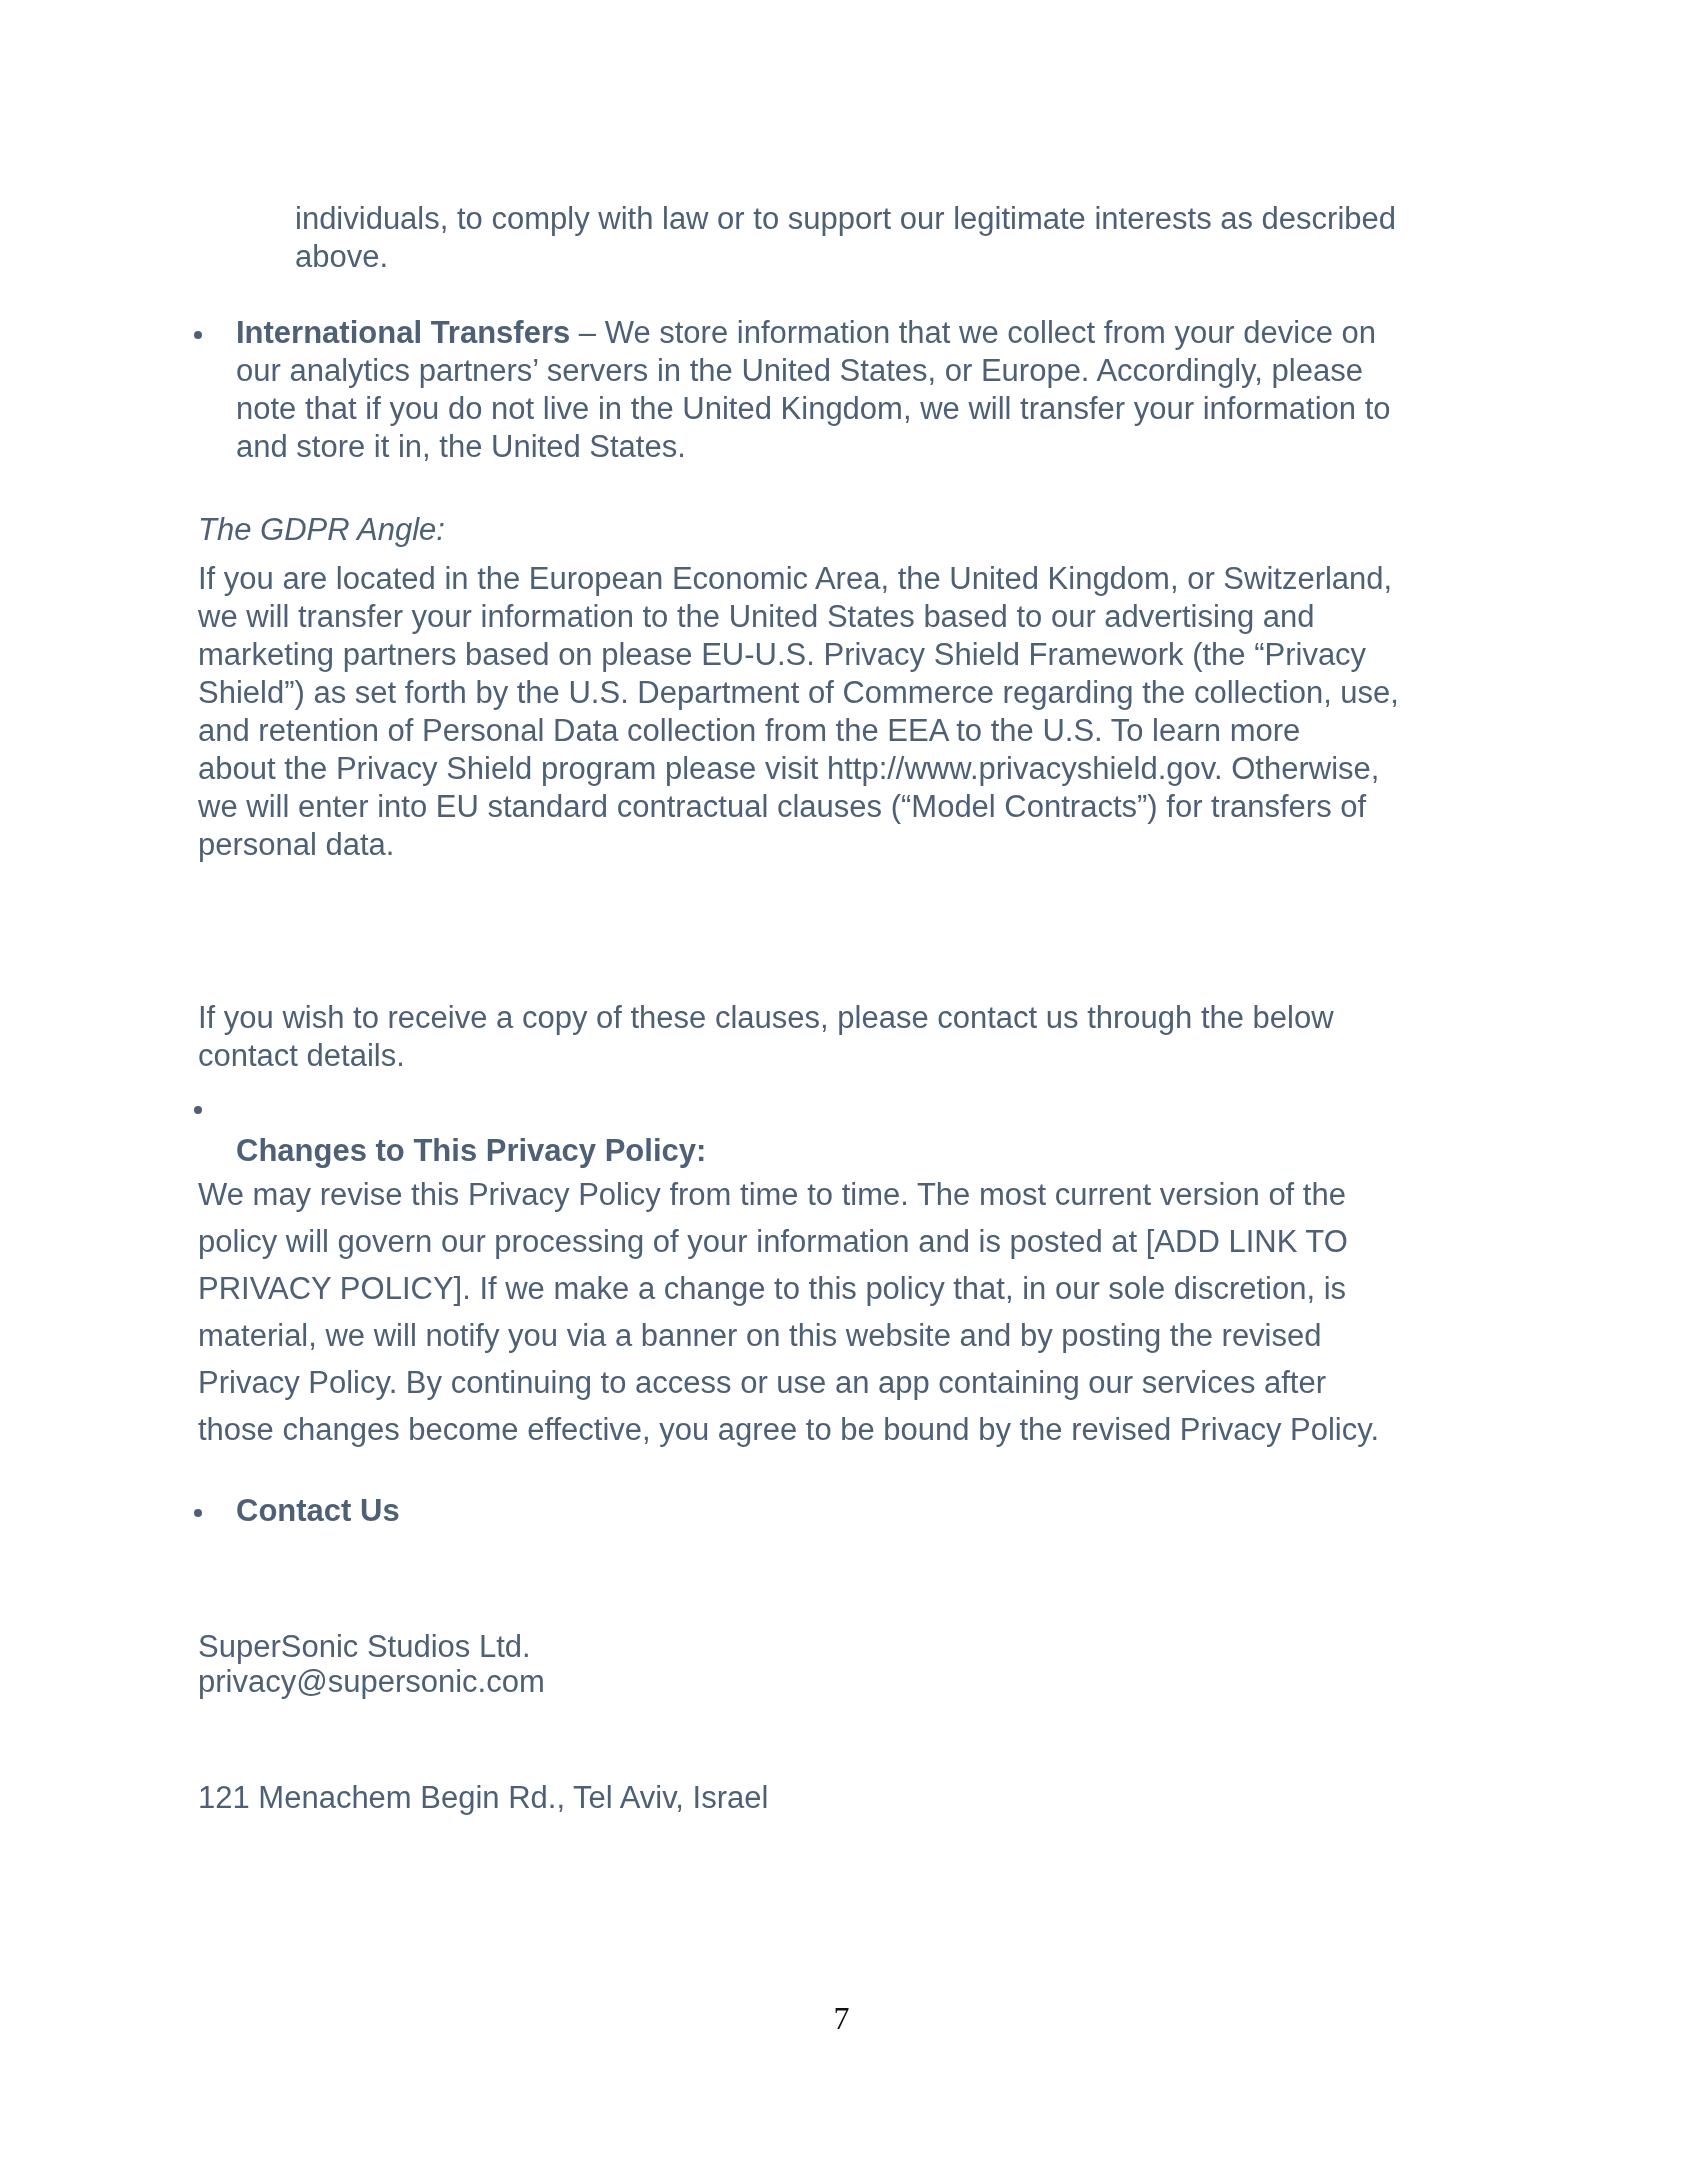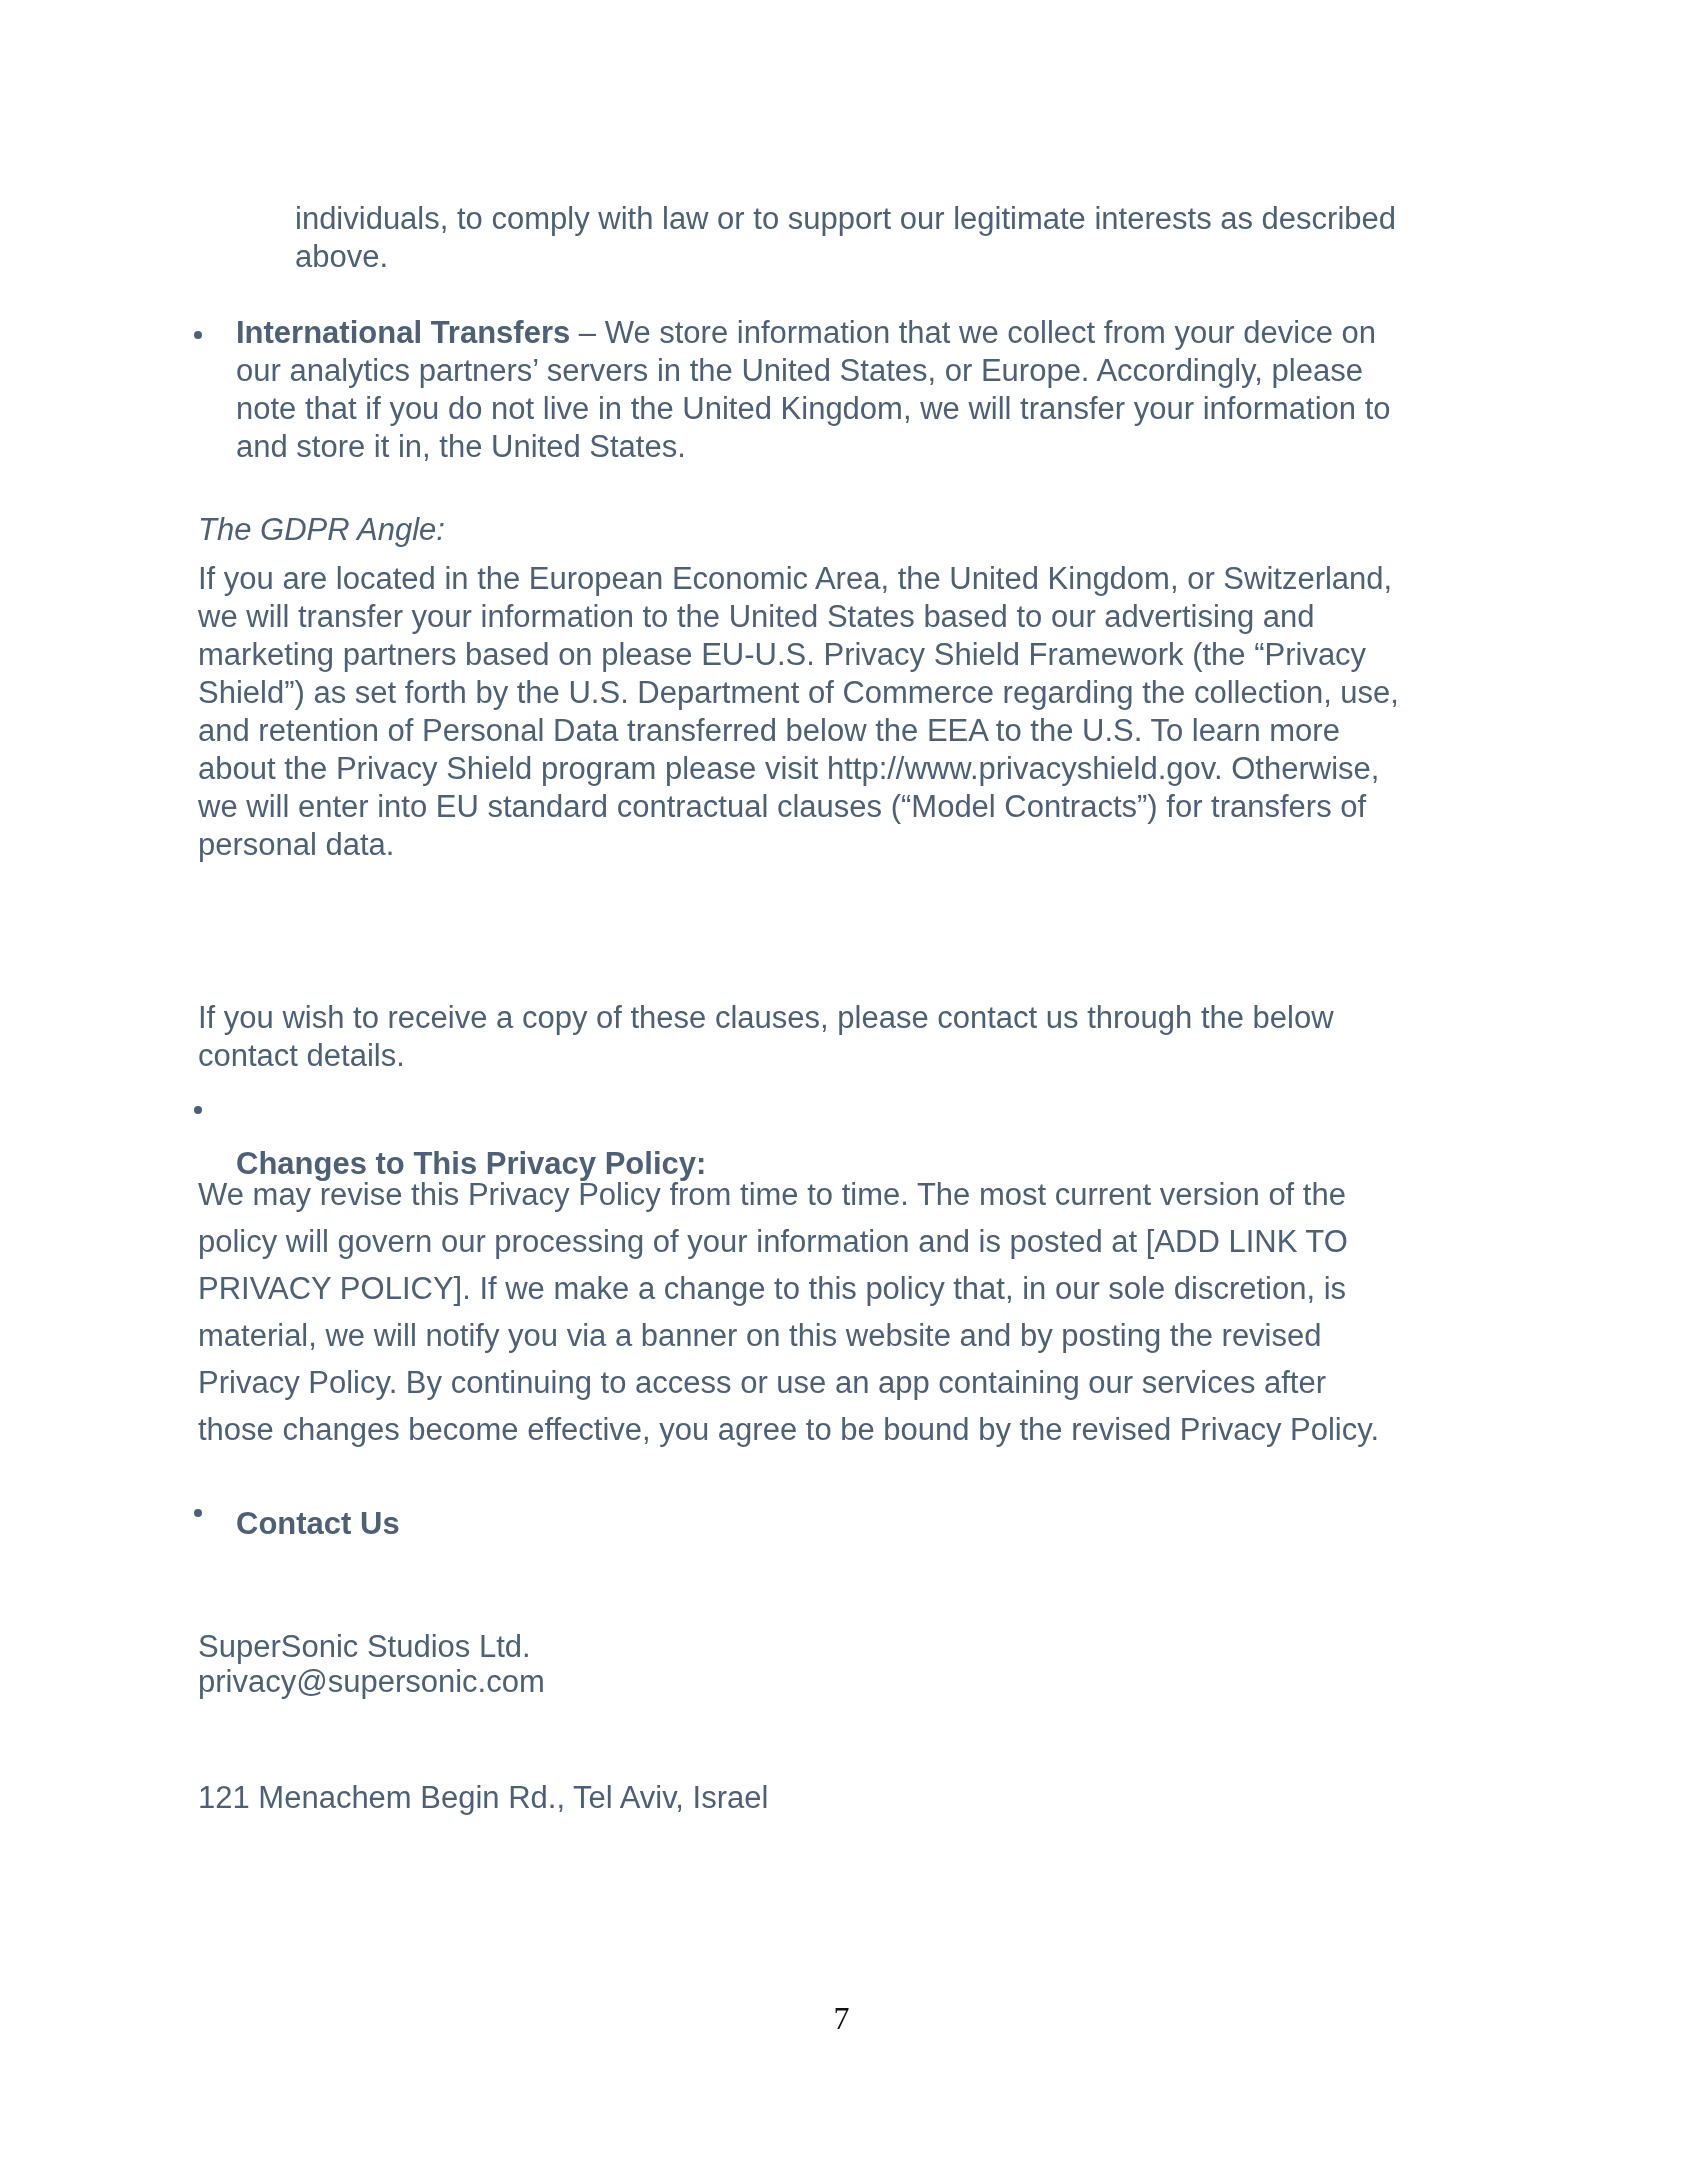--- a/index.html
+++ b/index.html
@@ -22,21 +22,21 @@
       width: 1683px;
       height: 1636px;
     }
     .txt {
       position: absolute;
       font-size: 31px;
       line-height: 38px;
       white-space: nowrap;
       margin: 0;
     }
-    .bold { font-weight: bold; margin-top: 13px; }
+    .bold { font-weight: bold; }
     .italic { font-style: italic; }
     .bullet {
       position: absolute;
       width: 8px;
       height: 8px;
       border-radius: 50%;
       background: #4e6076;
     }
     .line { display: block; }
     .page-number {
@@ -68,21 +68,21 @@
     <span class="line">and store it in, the United States.</span>
   </div>
 
   <div class="txt italic" style="left:198px; top:511px;">The GDPR Angle:</div>
 
   <div class="txt" style="left:198px; top:560px;">
     <span class="line">If you are located in the European Economic Area, the United Kingdom, or Switzerland,</span>
     <span class="line">we will transfer your information to the United States based to our advertising and</span>
     <span class="line">marketing partners based on please EU-U.S. Privacy Shield Framework (the “Privacy</span>
     <span class="line">Shield”) as set forth by the U.S. Department of Commerce regarding the collection, use,</span>
-    <span class="line">and retention of Personal Data transferred below the EEA to the U.S. To learn more</span>
+    <span class="line">and retention of Personal Data collection from the EEA to the U.S. To learn more</span>
     <span class="line">about the Privacy Shield program please visit http://www.privacyshield.gov. Otherwise,</span>
     <span class="line">we will enter into EU standard contractual clauses (“Model Contracts”) for transfers of</span>
     <span class="line">personal data.</span>
   </div>
 
   <div class="txt" style="left:198px; top:951px;margin-top:48px;">
     <span class="line">If you wish to receive a copy of these clauses, please contact us through the below</span>
     <span class="line">contact details.</span>
   </div>
 

